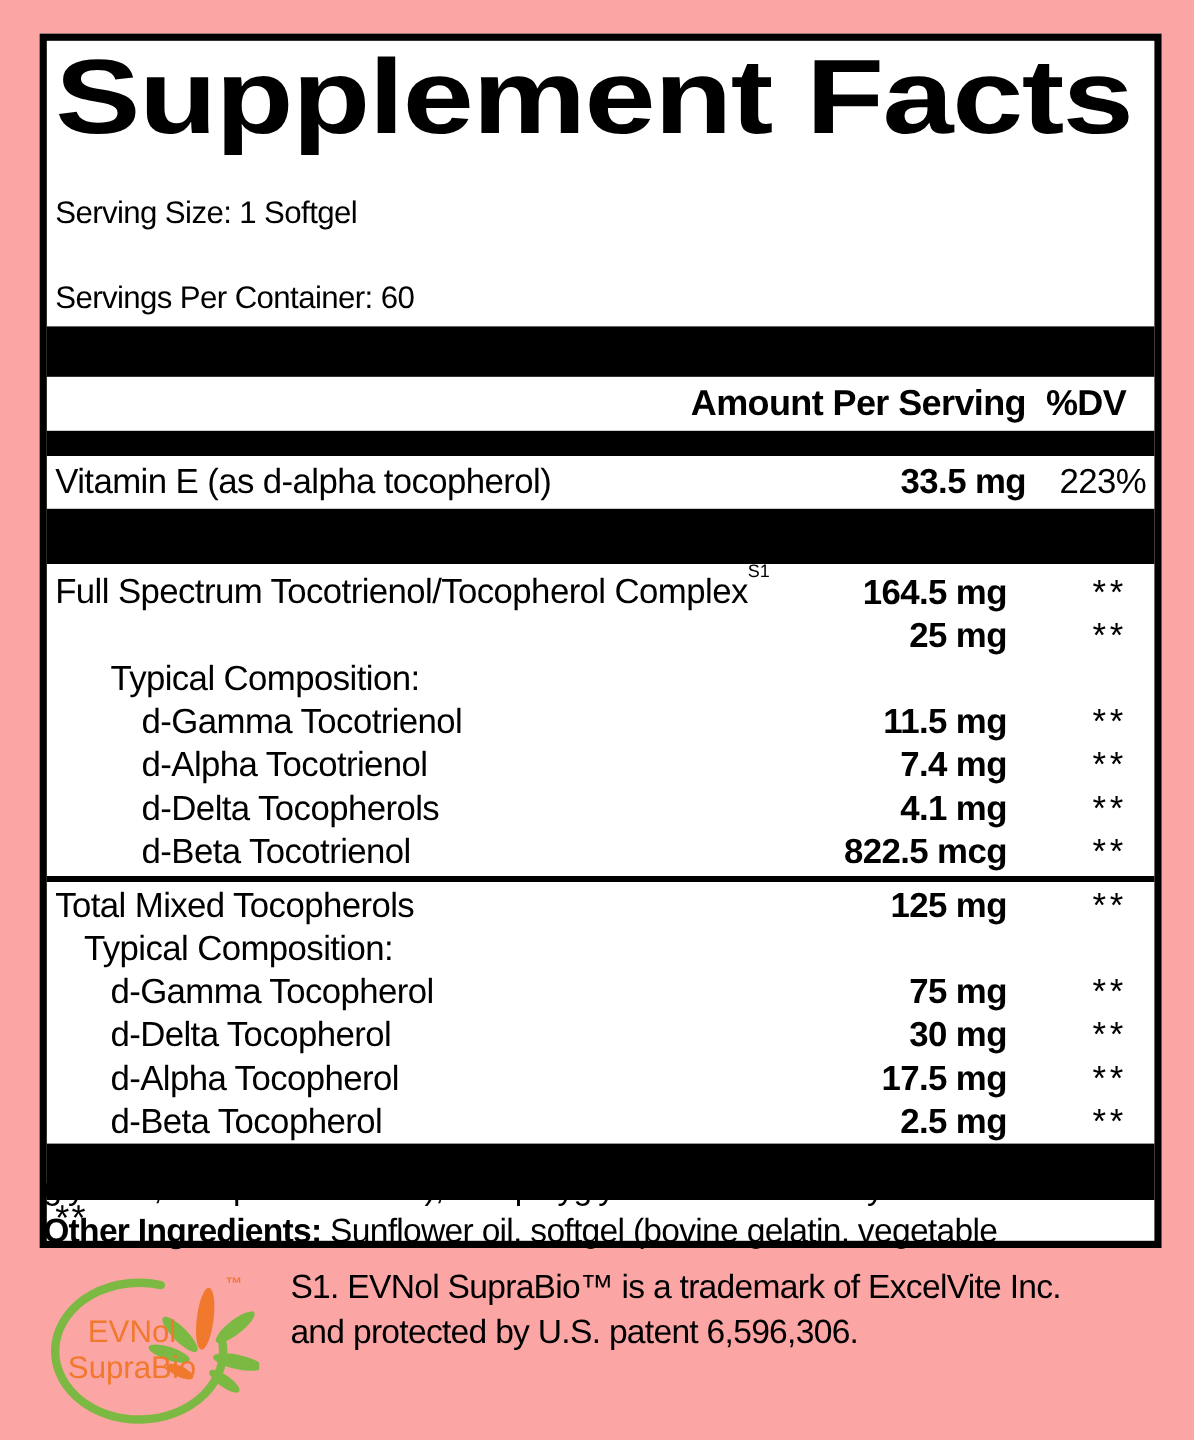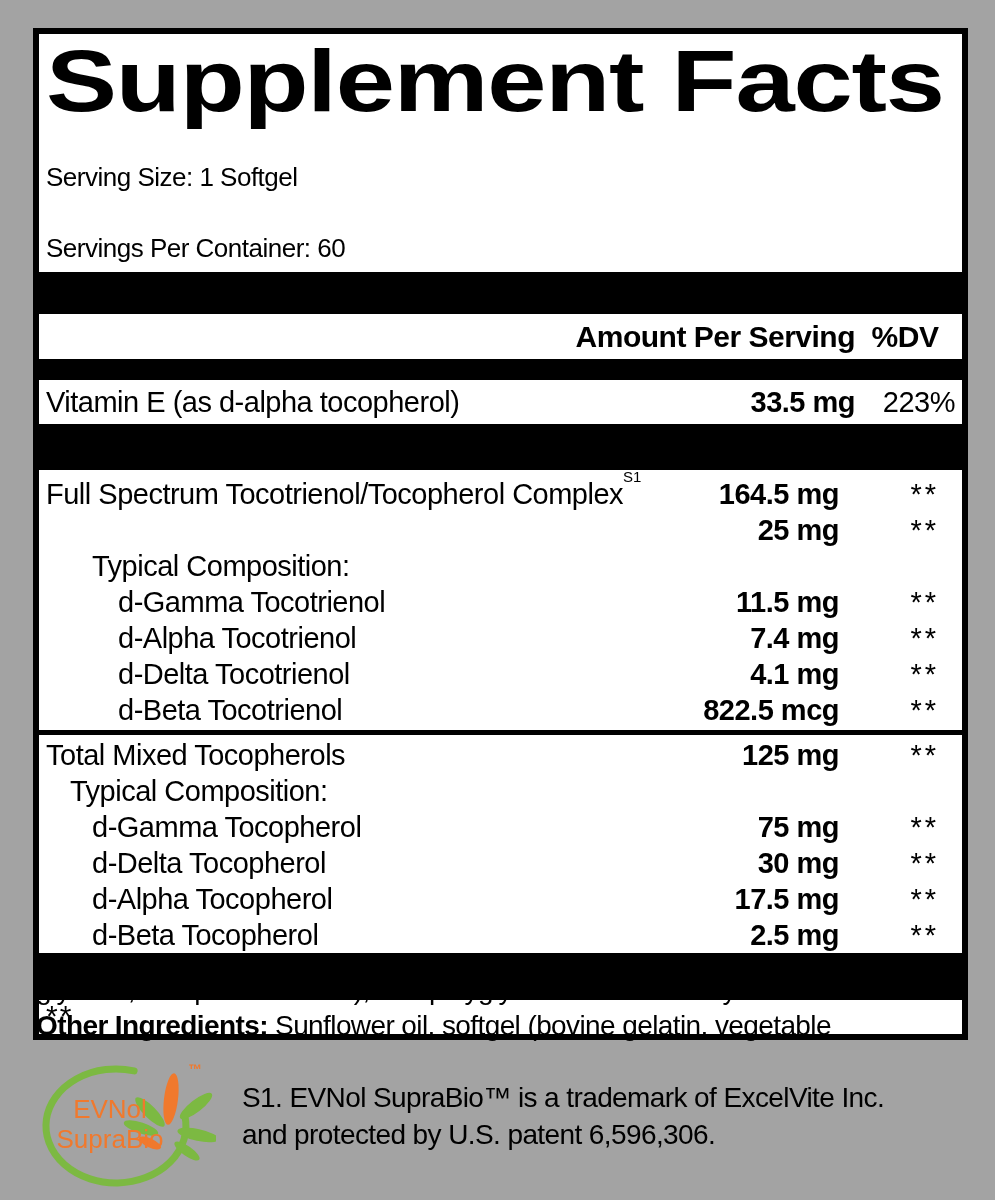--- a/index.html
+++ b/index.html
@@ -1,21 +1,21 @@
 <!DOCTYPE html>
 <html><head>
 <meta charset="utf-8">
 <style>
   html,body{margin:0;padding:0;}
   body{
     width:995px;height:1200px;background:#ffffff;color:#000;
     font-family:"Liberation Sans","DejaVu Sans",sans-serif;
     -webkit-font-smoothing:antialiased;
   }
-  .page{position:relative;width:995px;height:1200px;background:#a3a3a3;overflow:hidden;}
+  .page{position:relative;width:995px;height:1200px;background:#fca5a5;overflow:hidden;}
 
   
   .facts-box{
     position:absolute;left:33px;top:28px;width:923px;
     border:6px solid #000;background:#fff;
   }
   .inner{padding:0 7px;}
 
   .title{
     font-weight:bold;font-size:88px;line-height:86px;margin-top:4px;
@@ -58,21 +58,21 @@
   
   .other{
     position:absolute;left:36px;top:972px;width:940px;
     font-size:28px;line-height:36px;letter-spacing:-0.6px;white-space:nowrap;
   }
   .other b{letter-spacing:-0.6px;}
 
   .footer{position:absolute;left:38px;top:1054px;display:flex;align-items:flex-start;}
   .logo{width:178px;height:135px;flex:0 0 auto;}
   .tm-note{
-    margin-left:26px;margin-top:25px;
+    margin-left:26px;margin-top:0;
     font-size:28px;line-height:37px;letter-spacing:-0.6px;white-space:nowrap;
   }
 </style>
 </head>
 <body>
 
 <div class="page">
 
   <div class="facts-box">
     <div class="inner">
@@ -120,21 +120,21 @@
             <span class="name">d-Gamma Tocotrienol</span>
             <span class="amt">11.5 mg</span>
             <span class="dv stars">**</span>
           </div>
           <div class="row ind3">
             <span class="name">d-Alpha Tocotrienol</span>
             <span class="amt">7.4 mg</span>
             <span class="dv stars">**</span>
           </div>
           <div class="row ind3">
-            <span class="name">d-Delta Tocotrienol</span>
+            <span class="name">d-Delta Tocopherols</span>
             <span class="amt">4.1 mg</span>
             <span class="dv stars">**</span>
           </div>
           <div class="row ind3">
             <span class="name">d-Beta Tocotrienol</span>
             <span class="amt">822.5 mcg</span>
             <span class="dv stars">**</span>
           </div>
         </div>
 

